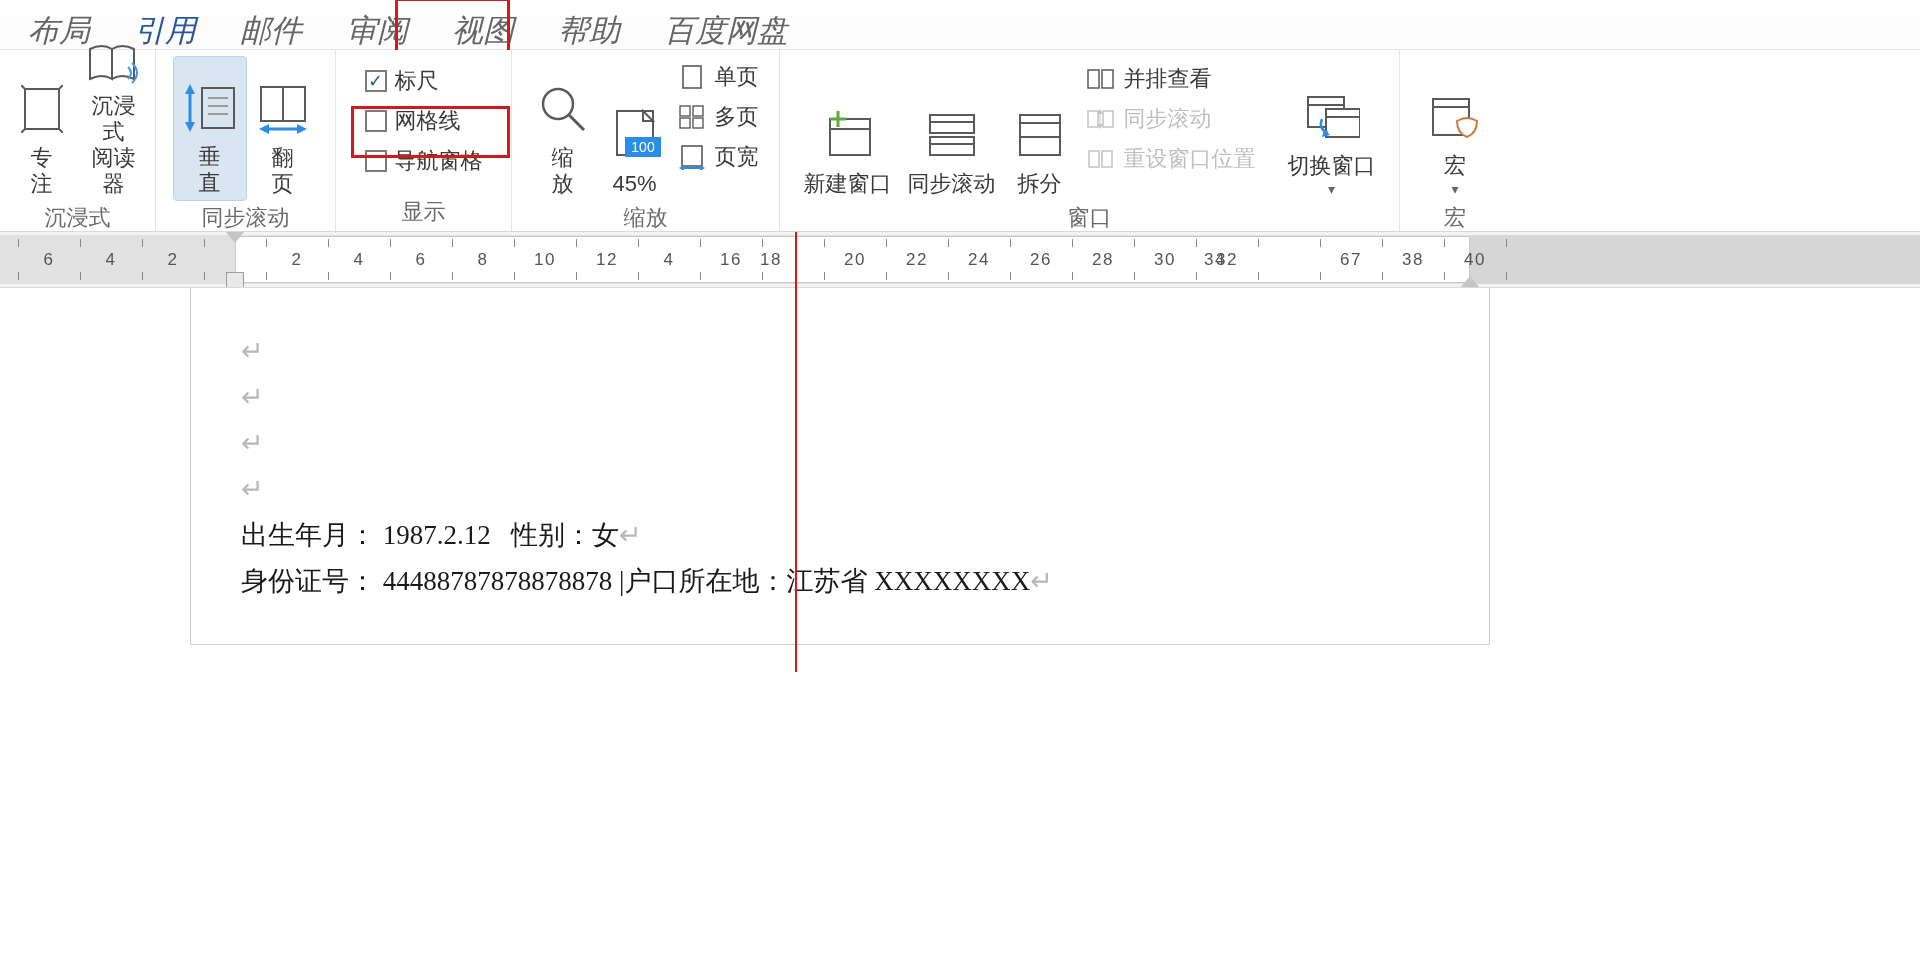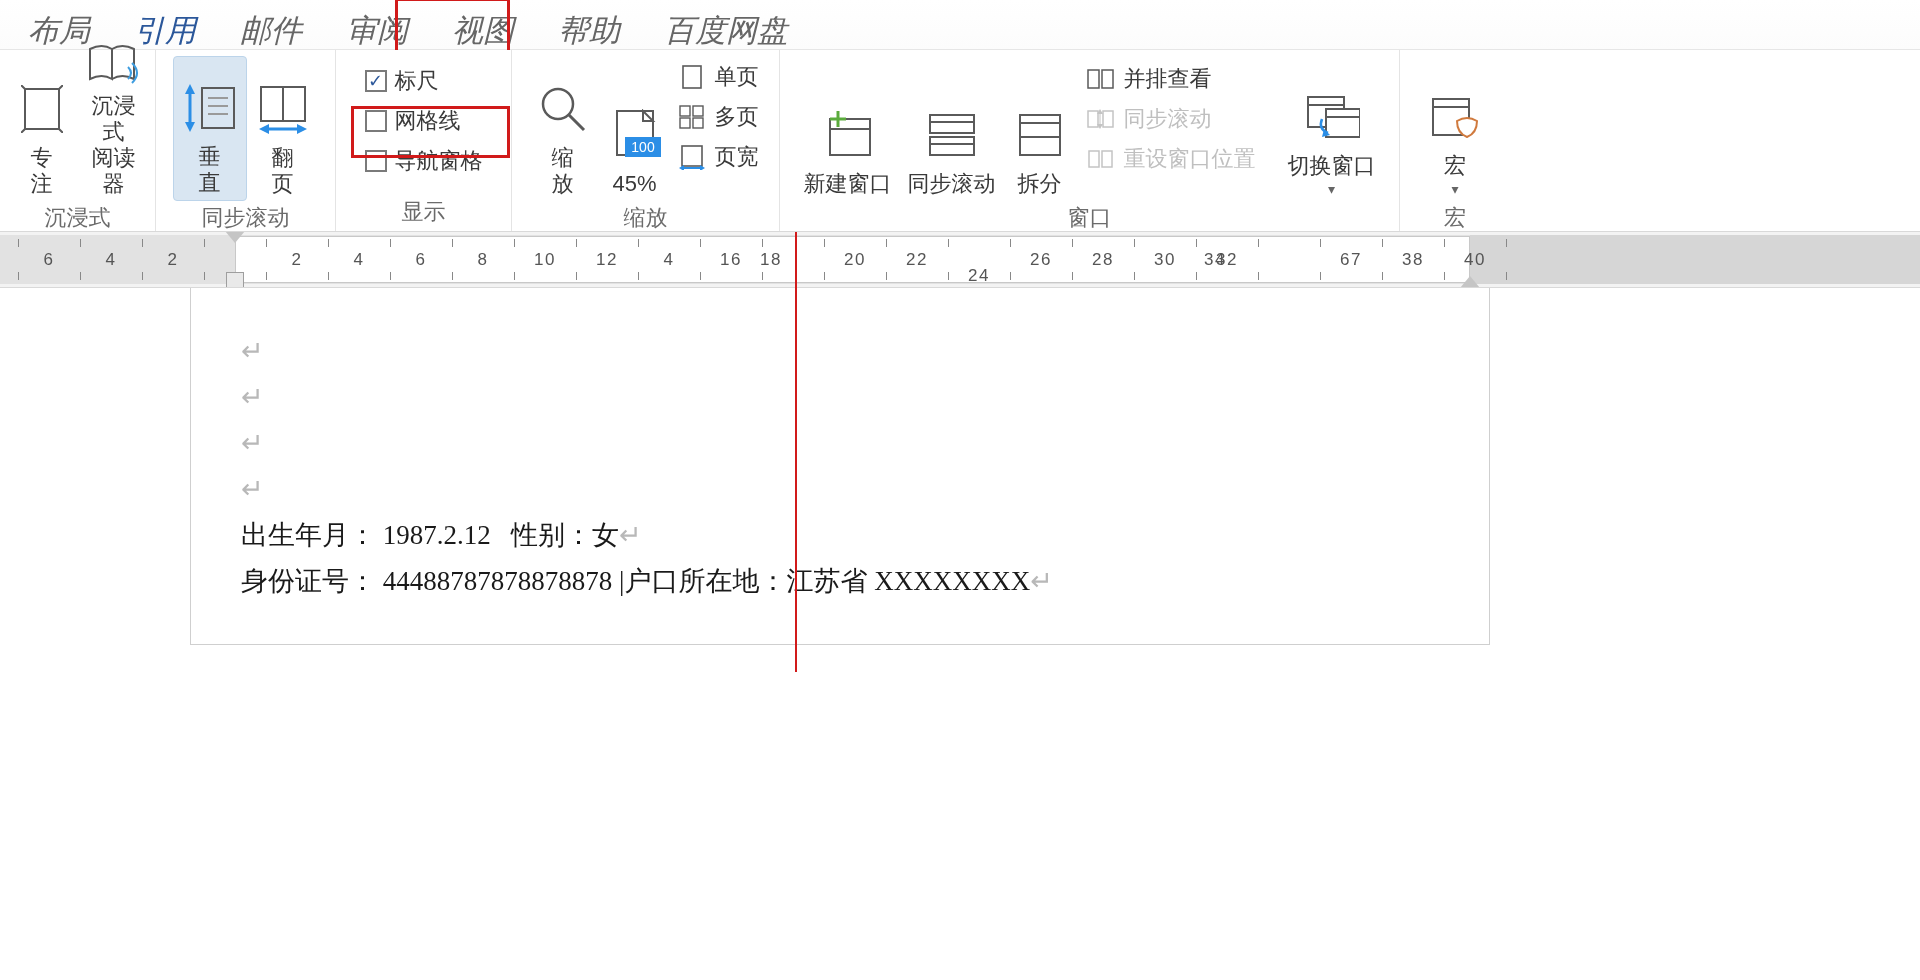--- a/index.html
+++ b/index.html
@@ -594,21 +594,21 @@
       <div class="ruler-num" style="left: 855px;">20</div>
       <div class="tick" style="left: 824px; top: 7px; bottom: auto; height: 8px;"></div>
       <div class="tick" style="left: 824px; bottom: 7px; top: auto; height: 8px;"></div>
       <div class="tick" style="left: 886px; top: 7px; bottom: auto; height: 8px;"></div>
       <div class="tick" style="left: 886px; bottom: 7px; top: auto; height: 8px;"></div>
       <div class="ruler-num" style="left: 917px;">22</div>
       <div class="tick" style="left: 886px; top: 7px; bottom: auto; height: 8px;"></div>
       <div class="tick" style="left: 886px; bottom: 7px; top: auto; height: 8px;"></div>
       <div class="tick" style="left: 948px; top: 7px; bottom: auto; height: 8px;"></div>
       <div class="tick" style="left: 948px; bottom: 7px; top: auto; height: 8px;"></div>
-      <div class="ruler-num" style="left: 979px; margin-top: 16px;">24</div>
+      <div class="ruler-num" style="left: 979px;">24</div>
       <div class="tick" style="left: 948px; top: 7px; bottom: auto; height: 8px;"></div>
       <div class="tick" style="left: 948px; bottom: 7px; top: auto; height: 8px;"></div>
       <div class="tick" style="left: 1010px; top: 7px; bottom: auto; height: 8px;"></div>
       <div class="tick" style="left: 1010px; bottom: 7px; top: auto; height: 8px;"></div>
       <div class="ruler-num" style="left: 1041px;">26</div>
       <div class="tick" style="left: 1010px; top: 7px; bottom: auto; height: 8px;"></div>
       <div class="tick" style="left: 1010px; bottom: 7px; top: auto; height: 8px;"></div>
       <div class="tick" style="left: 1072px; top: 7px; bottom: auto; height: 8px;"></div>
       <div class="tick" style="left: 1072px; bottom: 7px; top: auto; height: 8px;"></div>
       <div class="ruler-num" style="left: 1103px;">28</div>

